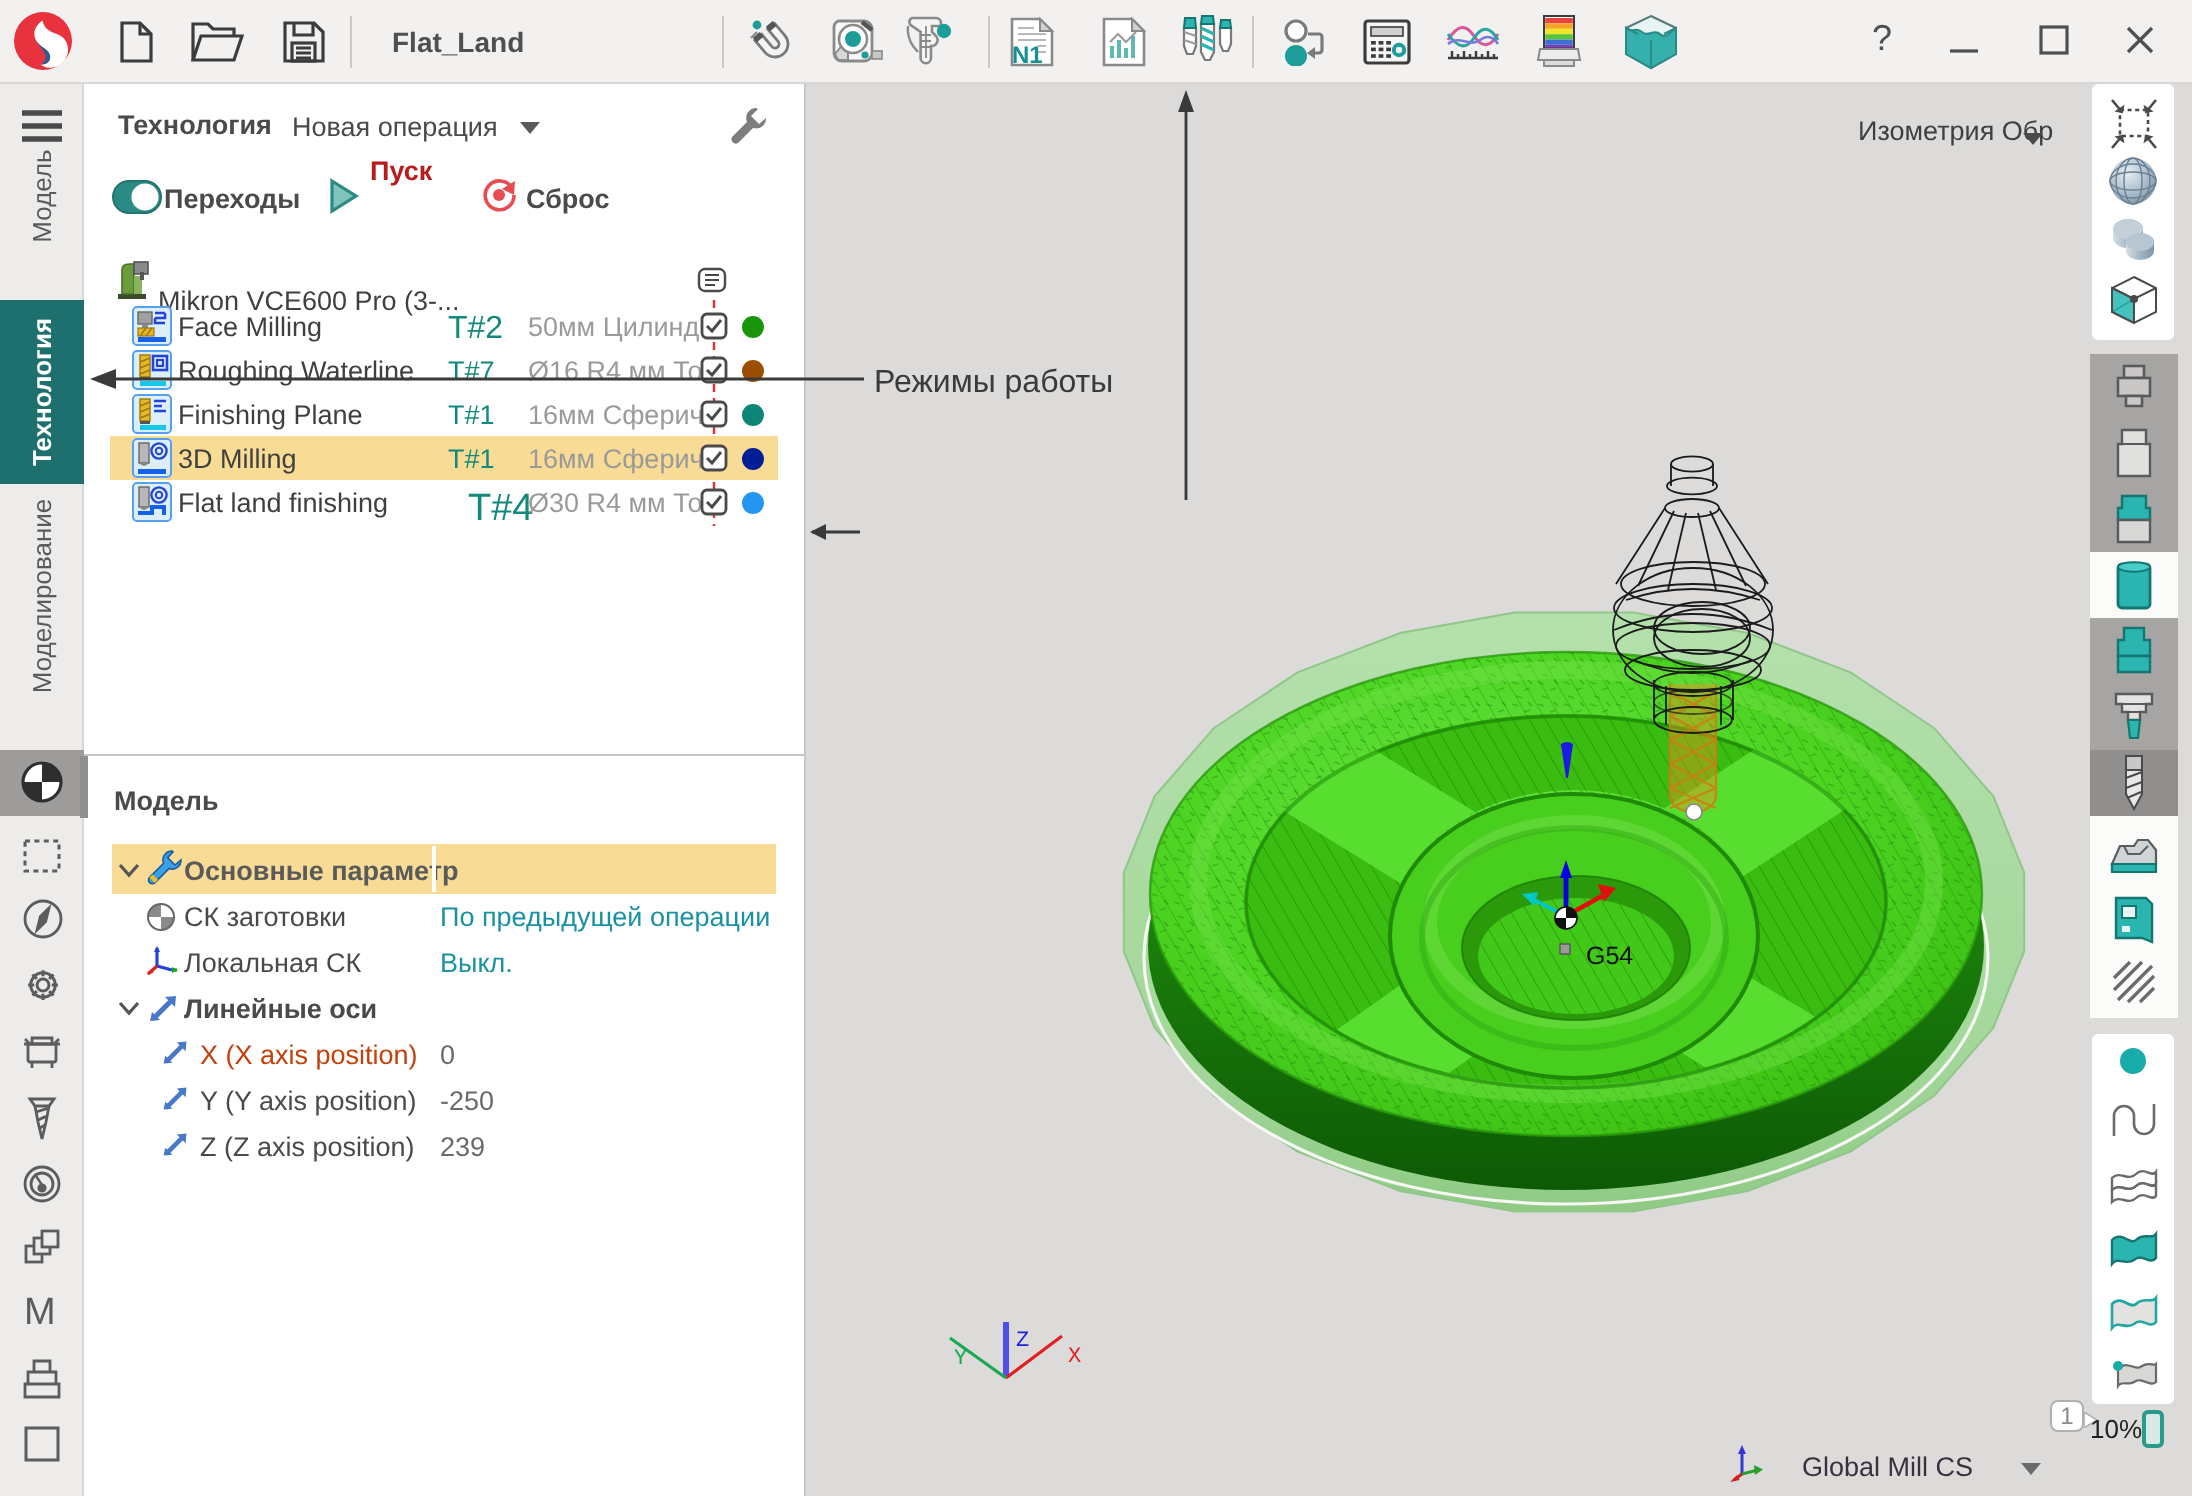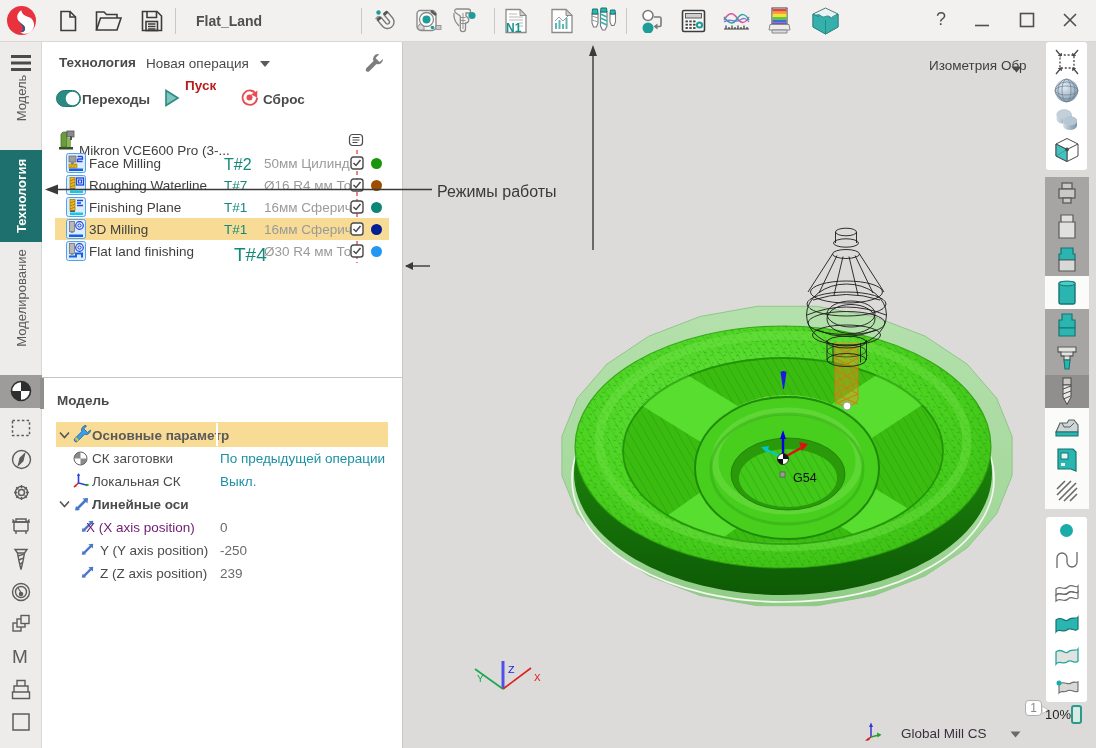--- a/index.html
+++ b/index.html
@@ -375,21 +375,21 @@
       <path d="M3.5 13.5 L13.5 3.5" stroke="#4a78c8" stroke-width="2.6"></path>
       <path d="M9.5 2.5 L15 2 L14.5 7.5 Z" fill="#4a78c8"></path>
       <path d="M2 14.5 L7 14 L3 10 Z" fill="#4a78c8"></path>
     </svg>
   <div class="txt" style="left:50px;top:455px;font-size:13.5px;font-weight:bold;color:#4a4a4a">Линейные оси</div>
   <svg class="abs" style="left:38px;top:477px" width="15" height="15" viewBox="0 0 17 17">
       <path d="M3.5 13.5 L13.5 3.5" stroke="#4a78c8" stroke-width="2.6"></path>
       <path d="M9.5 2.5 L15 2 L14.5 7.5 Z" fill="#4a78c8"></path>
       <path d="M2 14.5 L7 14 L3 10 Z" fill="#4a78c8"></path>
     </svg>
-  <div class="txt" style="left:44px;top:478px;font-size:13.5px;color:#701a75">X (X axis position)</div>
+  <div class="txt" style="left:58px;top:478px;font-size:13.5px;color:#c2410c">X (X axis position)</div>
   <div class="txt" style="left:178px;top:478px;font-size:13.5px;color:#6a6a6a">0</div>
   <svg class="abs" style="left:38px;top:500px" width="15" height="15" viewBox="0 0 17 17">
       <path d="M3.5 13.5 L13.5 3.5" stroke="#4a78c8" stroke-width="2.6"></path>
       <path d="M9.5 2.5 L15 2 L14.5 7.5 Z" fill="#4a78c8"></path>
       <path d="M2 14.5 L7 14 L3 10 Z" fill="#4a78c8"></path>
     </svg>
   <div class="txt" style="left:58px;top:501px;font-size:13.5px;color:#4a4a4a">Y (Y axis position)</div>
   <div class="txt" style="left:178px;top:501px;font-size:13.5px;color:#6a6a6a">-250</div>
   <svg class="abs" style="left:38px;top:523px" width="15" height="15" viewBox="0 0 17 17">
       <path d="M3.5 13.5 L13.5 3.5" stroke="#4a78c8" stroke-width="2.6"></path>

